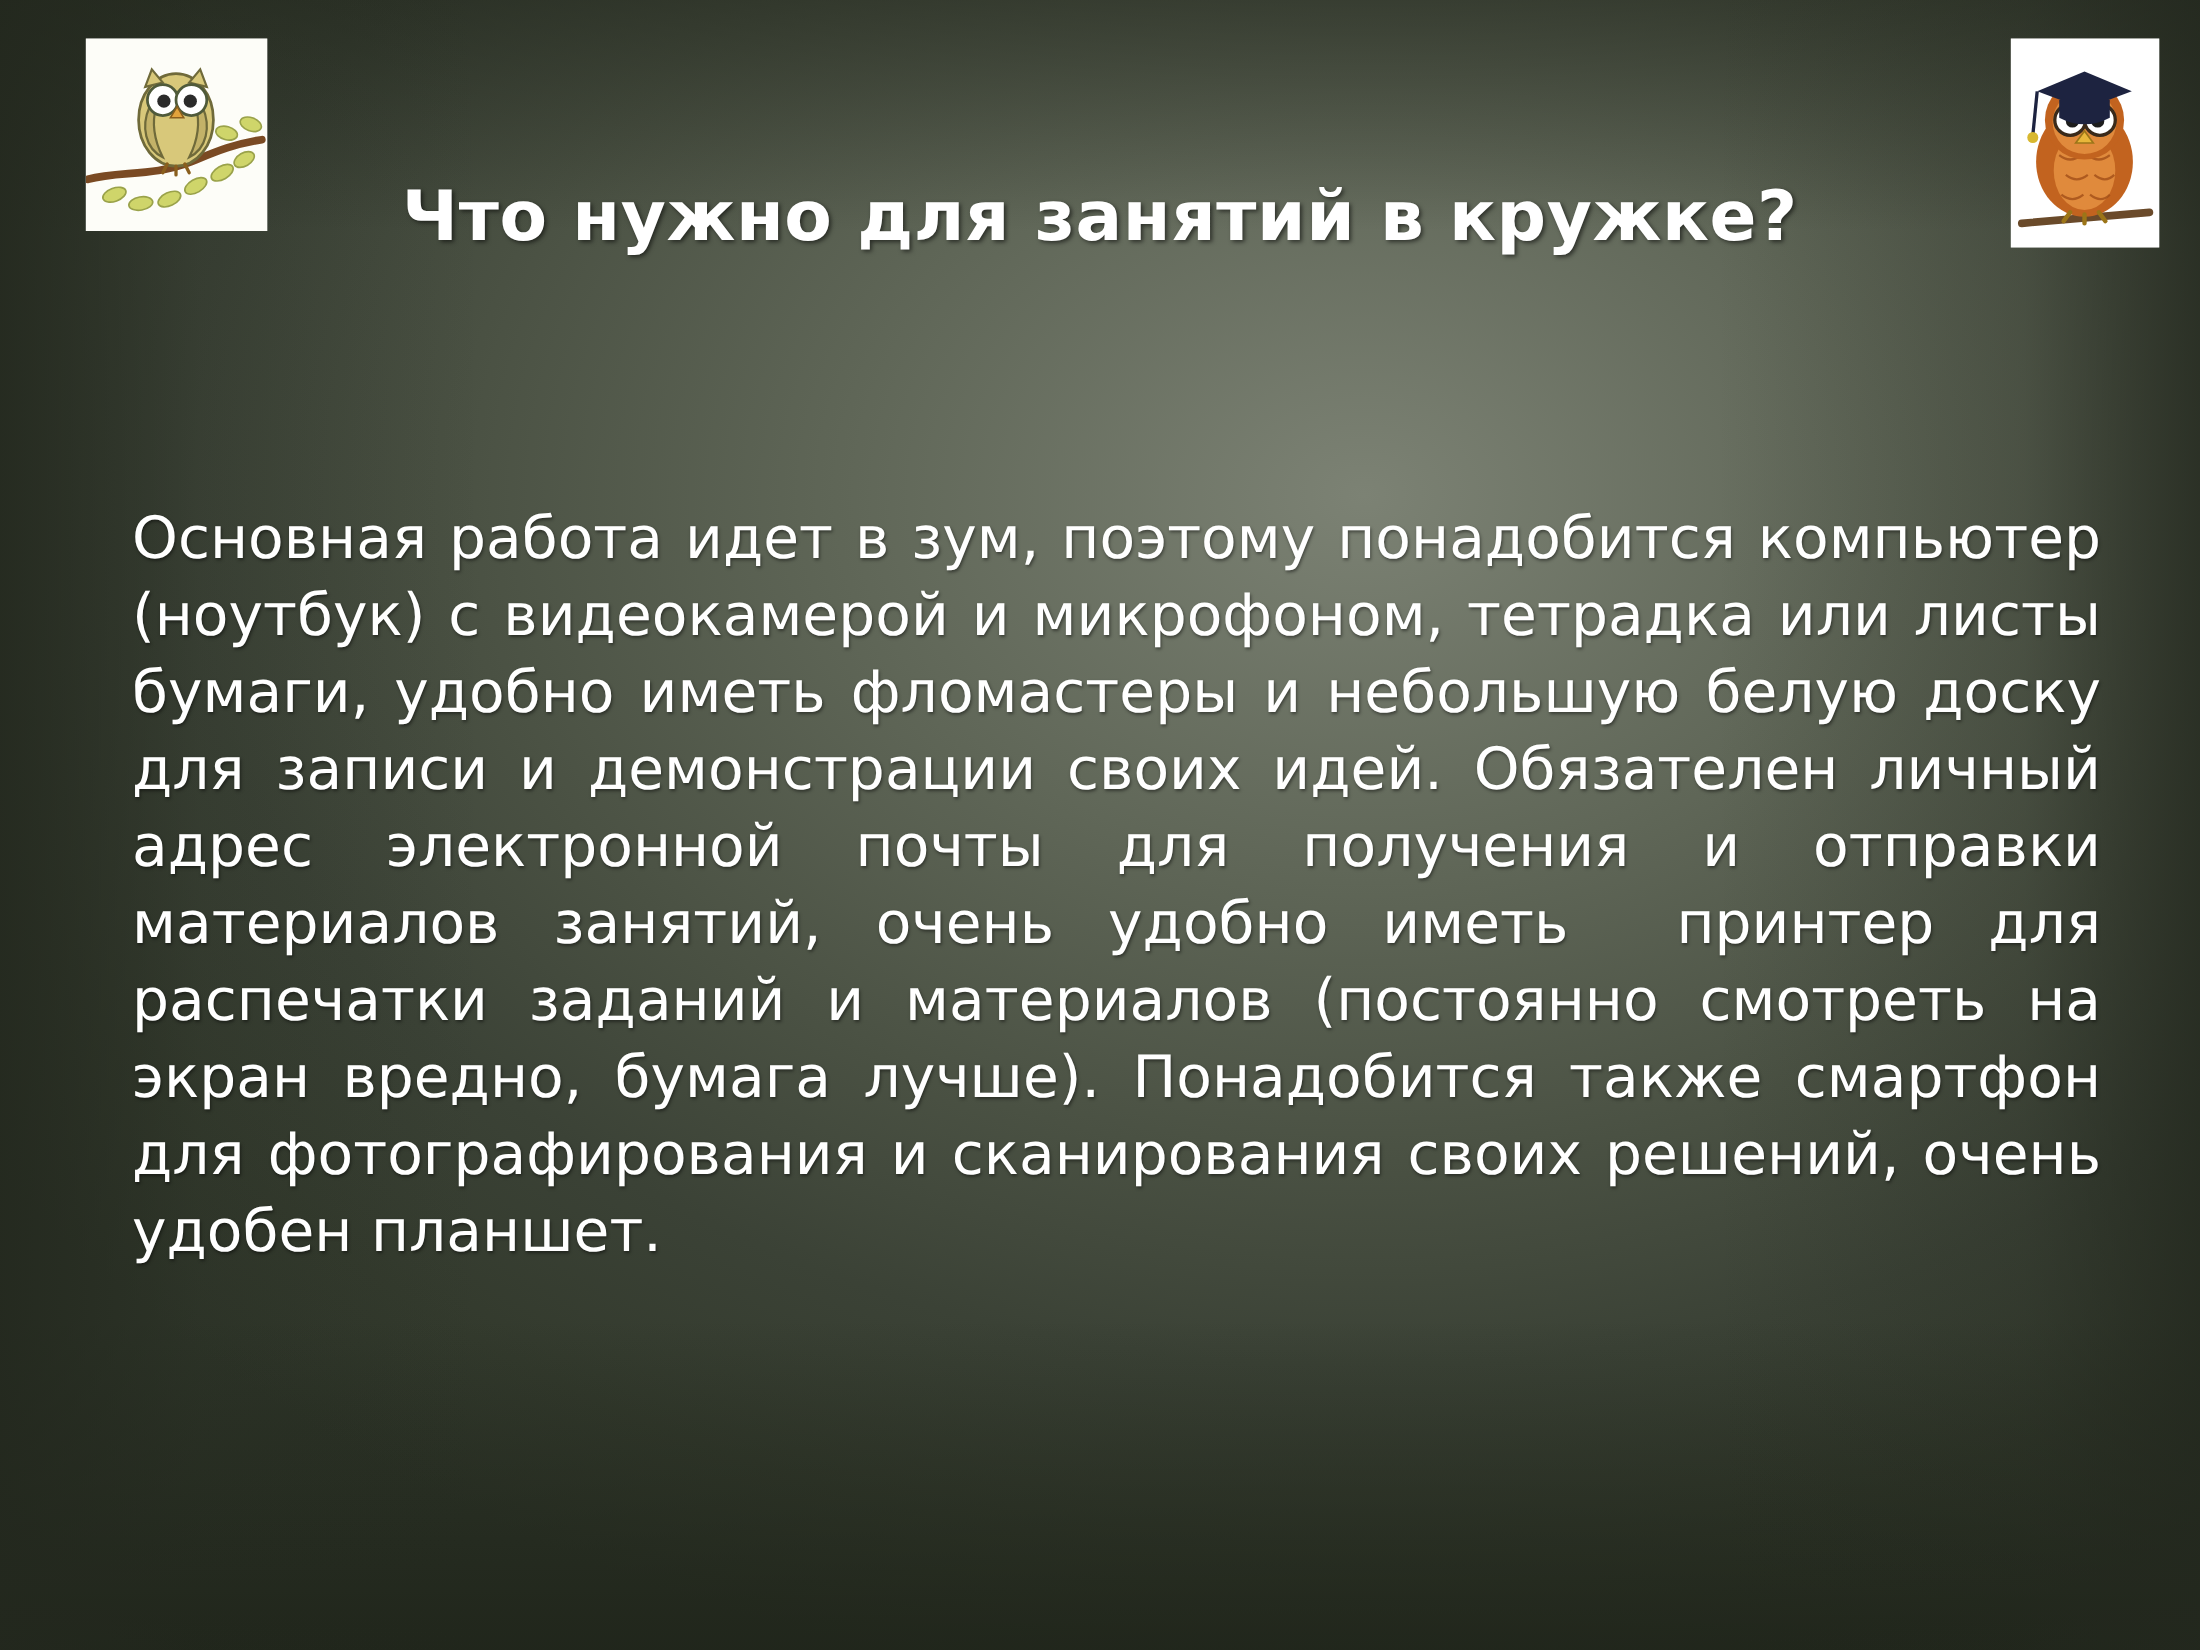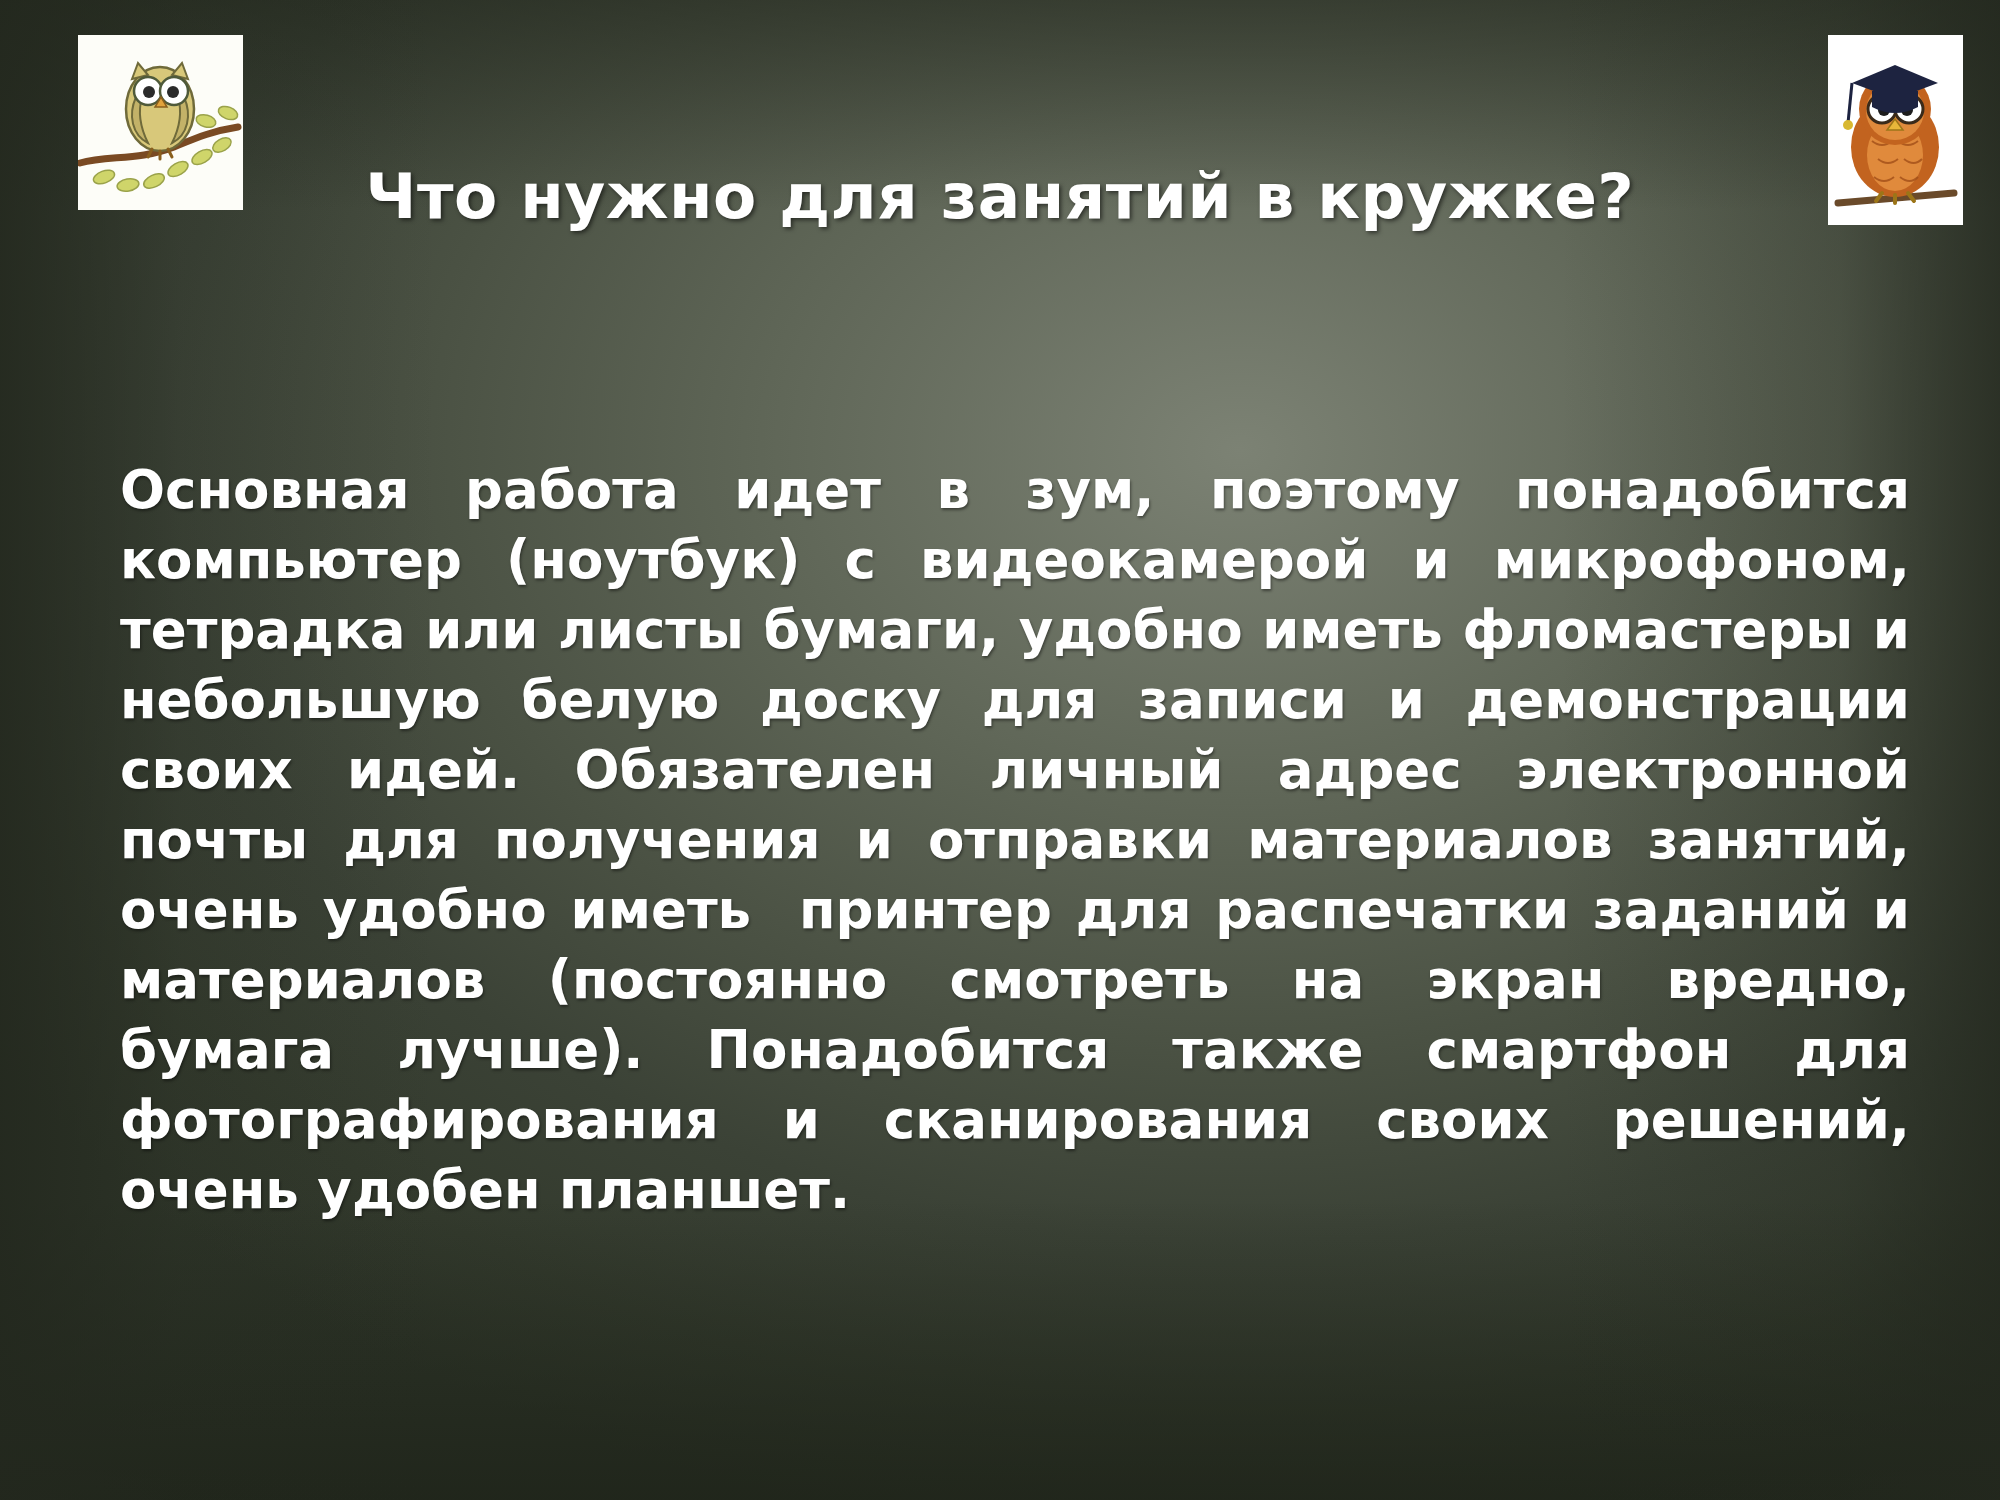--- a/index.html
+++ b/index.html
@@ -52,21 +52,21 @@
   }
 
   
   .body-text {
     position: absolute;
     left: 120px;
     top: 455px;
     width: 1790px;
     color: #ffffff;
     font-family: "DejaVu Sans", sans-serif;
-    font-weight: bold;
+    font-weight: normal;
     font-size: 53px;
     line-height: 1.32;
     text-align: justify;
     text-justify: inter-word;
     text-shadow: 1px 2px 3px rgba(0,0,0,0.45);
     z-index: 5;
     white-space: pre-wrap;
   }
 
   

